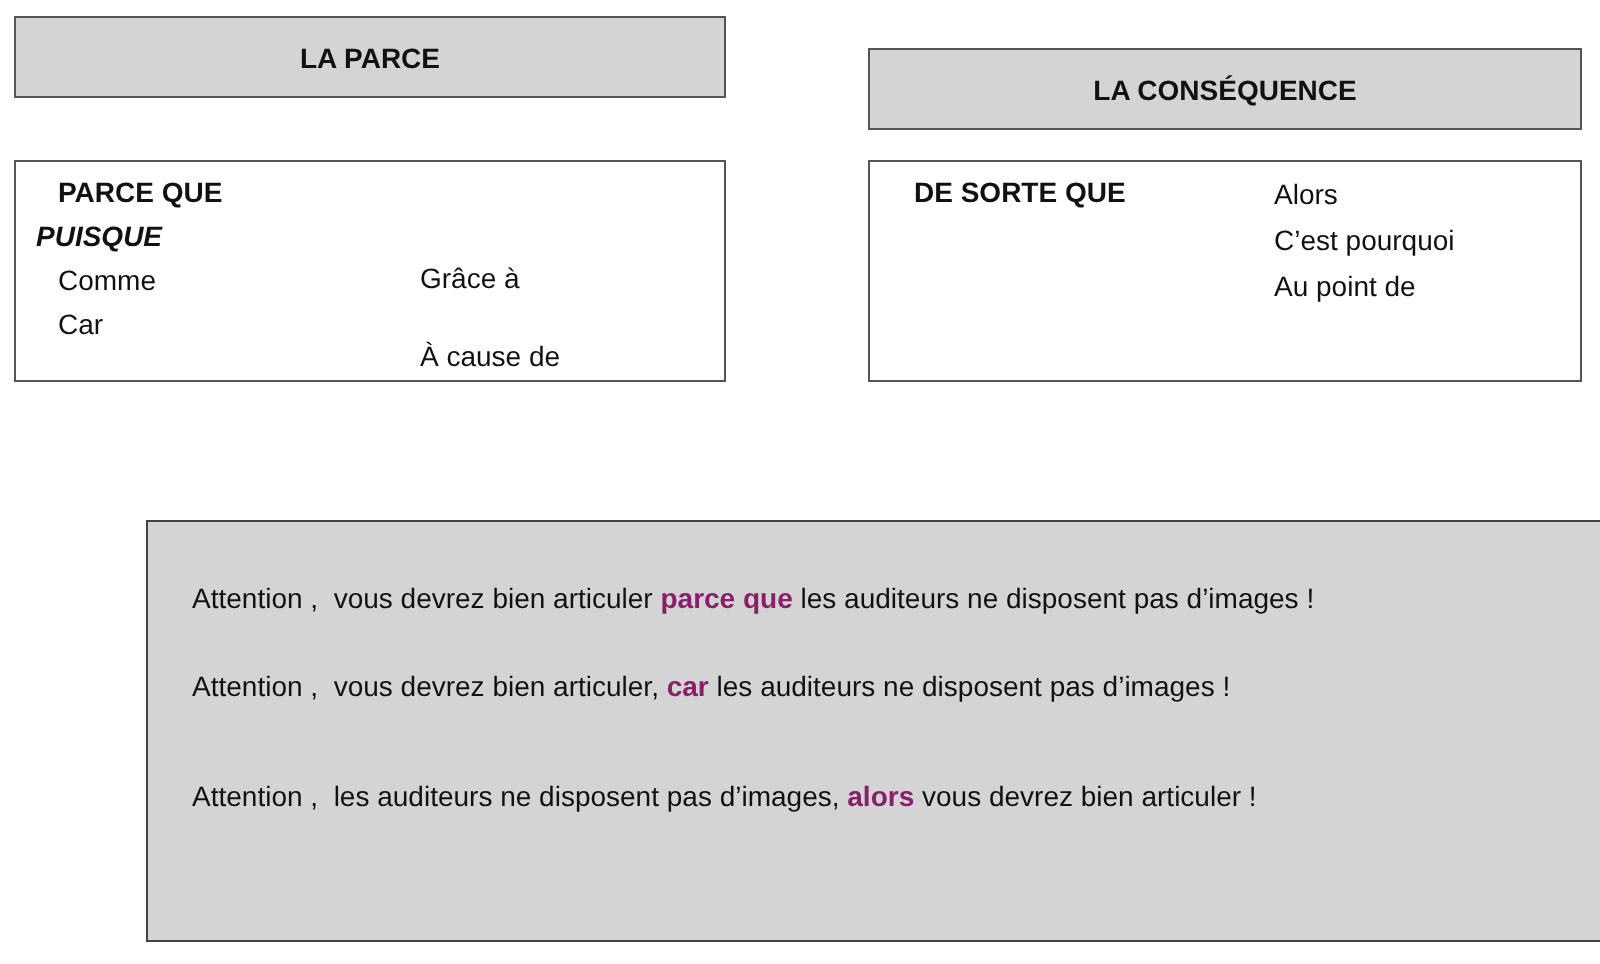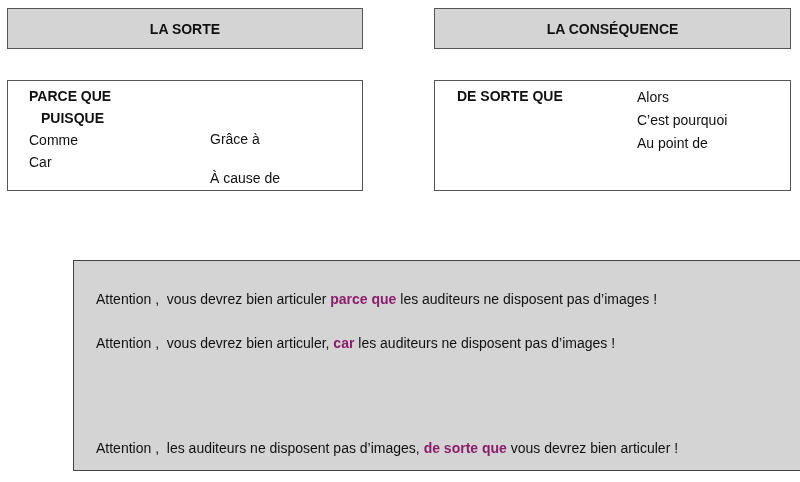--- a/index.html
+++ b/index.html
@@ -14,45 +14,45 @@
     .b { font-weight:bold; }
     .ex { position:absolute; left:73px; top:260px; width:780px; height:211px;
       background:#d4d4d4; border:1px solid #444; box-sizing:border-box; font-size:14px; }
     .line { position:absolute; left:22px; white-space:nowrap; }
     .kw { color:#8b1d6b; font-weight:bold; }
   </style>
 </head>
 <body>
 
 <div class="hdr" style="left:7px;width:356px;">
-  <span>LA SORTE</span>
+  <span>LA PARCE</span>
 </div>
-<div class="hdr" style="left:434px;width:357px;">
+<div class="hdr" style="left:434px;width:357px;margin-top:16px;">
   <span>LA CONSÉQUENCE</span>
 </div>
 
 <div class="box" style="left:7px;width:356px;">
   <span class="txt b" style="left:21px;top:7px;">PARCE QUE</span>
-  <span class="txt b" style="left:33px;top:29px;">PUISQUE</span>
+  <span class="txt b" style="left:10px;top:29px;font-style:italic;">PUISQUE</span>
   <span class="txt" style="left:21px;top:51px;">Comme</span>
   <span class="txt" style="left:21px;top:73px;">Car</span>
   <span class="txt" style="left:202px;top:50px;">Grâce à</span>
   <span class="txt" style="left:202px;top:89px;">À cause de</span>
 </div>
 
 <div class="box" style="left:434px;width:357px;">
   <span class="txt b" style="left:22px;top:7px;">DE SORTE QUE</span>
   <span class="txt" style="left:202px;top:8px;">Alors</span>
   <span class="txt" style="left:202px;top:31px;">C’est pourquoi</span>
   <span class="txt" style="left:202px;top:54px;">Au point de</span>
 </div>
 
 <div class="ex">
   <div class="line" style="top:30px;">
     <span style="white-space: pre;">Attention ,  vous devrez bien articuler </span><span class="kw" style="color: rgb(139, 29, 107); white-space: pre;">parce que</span><span style="white-space: pre;"> les auditeurs ne disposent pas d’images !</span>
   </div>
   <div class="line" style="top:55px;margin-top:19px;">
     <span style="white-space: pre;">Attention ,  vous devrez bien articuler, </span><span class="kw" style="color: rgb(139, 29, 107); white-space: pre;">car</span><span style="white-space: pre;"> les auditeurs ne disposent pas d’images !</span>
   </div>
-  <div class="line" style="top:179px;">
-    <span style="white-space: pre;">Attention ,  les auditeurs ne disposent pas d’images, </span><span class="kw" style="color: rgb(139, 29, 107); white-space: pre;">de sorte que</span><span style="white-space: pre;"> vous devrez bien articuler !</span>
+  <div class="line" style="top:129px;">
+    <span style="white-space: pre;">Attention ,  les auditeurs ne disposent pas d’images, </span><span class="kw" style="color: rgb(139, 29, 107); white-space: pre;">alors</span><span style="white-space: pre;"> vous devrez bien articuler !</span>
   </div>
 </div>
 
 </body></html>

